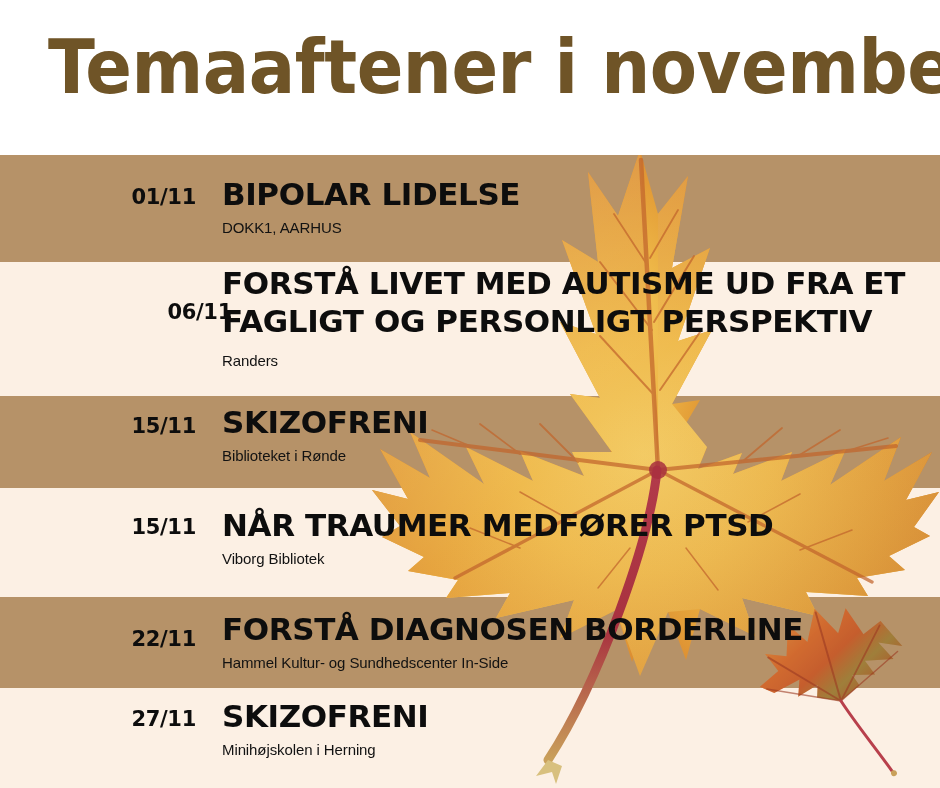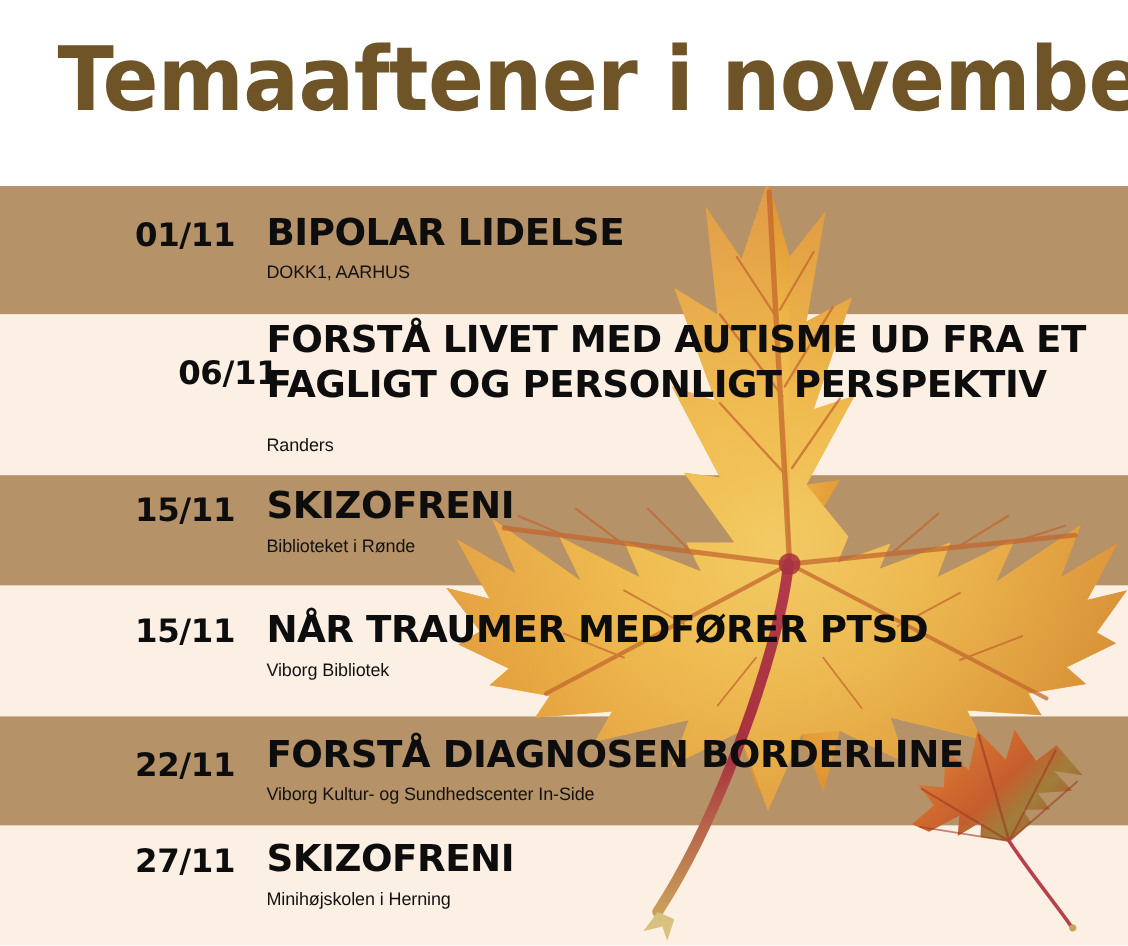--- a/index.html
+++ b/index.html
@@ -78,21 +78,21 @@
     left: 0;
     width: 940px;
   }
   .row-date {
     position: absolute;
     left: 0;
     width: 196px;
     text-align: right;
     font-family: "DejaVu Sans", sans-serif;
     font-weight: bold;
-    font-size: 27px;
+    font-size: 21px;
     line-height: 30px;
     color: #0d0d0d;
     letter-spacing: -0.3px;
   }
   .row-body {
     position: absolute;
     left: 222px;
     width: 700px;
   }
   .row-title {
@@ -107,21 +107,21 @@
   .row-title.two-line { line-height: 38px; }
   .row-place {
     font-family: "Liberation Sans", sans-serif;
     font-weight: normal;
     font-size: 15px;
     line-height: 30px;
     color: #121212;
     letter-spacing: -0.1px;
     margin-top: 2px;
   }
-  .row-title.two-line + .row-place { margin-top: 17px; }
+  .row-title.two-line + .row-place { margin-top: 6px; }
 </style>
 </head>
 <body>
 
 <div id="poster">
 
   <div id="bands">
       <div class="band" style="top: 155px; height: 107px; background: rgb(182, 146, 104);"></div>
       <div class="band" style="top: 262px; height: 134px; background: rgb(252, 240, 228);"></div>
       <div class="band" style="top: 396px; height: 92px; background: rgb(182, 146, 104);"></div>
@@ -291,21 +291,21 @@
         <div class="row-date" style="top: 512px; position: absolute;">15/11</div>
         <div class="row-body" style="top: 509px; position: absolute;">
           <div class="row-title">NÅR TRAUMER MEDFØRER PTSD</div>
           <div class="row-place">Viborg Bibliotek</div>
         </div>
       </div>
       <div class="row" style="top: 0px;">
         <div class="row-date" style="top: 624px; position: absolute;">22/11</div>
         <div class="row-body" style="top: 613px; position: absolute;">
           <div class="row-title">FORSTÅ DIAGNOSEN BORDERLINE</div>
-          <div class="row-place">Viborg Kultur- og Sundhedscenter In-Side</div>
+          <div class="row-place">Hammel Kultur- og Sundhedscenter In-Side</div>
         </div>
       </div>
       <div class="row" style="top: 0px;">
         <div class="row-date" style="top: 704px; position: absolute;">27/11</div>
         <div class="row-body" style="top: 700px; position: absolute;">
           <div class="row-title">SKIZOFRENI</div>
           <div class="row-place">Minihøjskolen i Herning</div>
         </div>
       </div>
     </div>

